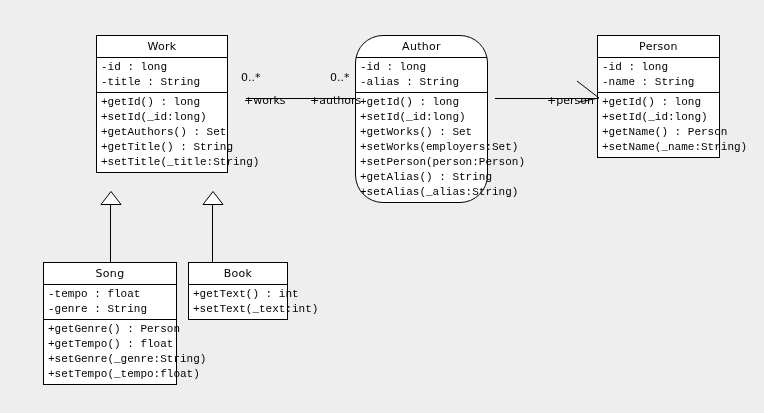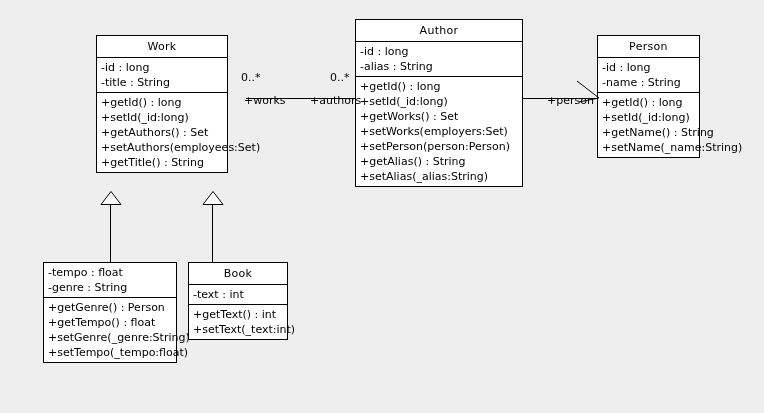--- a/index.html
+++ b/index.html
@@ -35,20 +35,21 @@
     border-bottom: 1px solid #000;
     padding: 2px 0 2px 0;
   }
   .uml-compartment.last { border-bottom: none; }
   .uml-member {
     font-size: 11px;
     color: #000;
     line-height: 15px;
     padding: 0 3px 0 4px;
     white-space: nowrap;
+    font-family: Liberation Mono, monospace;
   }
   .edge {
     position: absolute;
     background: #000000;
     z-index: 1;
   }
   .edge-h { height: 1px; }
   .edge-v { width: 1px; }
   .edge-label {
     position: absolute;
@@ -104,73 +105,71 @@
   <div class="uml-class" style="left:96px; top:35px; width:132px;">
     <div class="uml-title">Work</div>
     <div class="uml-compartment">
       <div class="uml-member">-id : long</div>
       <div class="uml-member">-title : String</div>
     </div>
     <div class="uml-compartment last">
       <div class="uml-member">+getId() : long</div>
       <div class="uml-member">+setId(_id:long)</div>
       <div class="uml-member">+getAuthors() : Set</div>
-      <div class="uml-member">+setAuthors(employees:Set)</div>
       <div class="uml-member">+getTitle() : String</div>
+      <div class="uml-member">+setTitle(_title:String)</div>
     </div>
   </div>
 
-  <div class="uml-class" style="left:355px; top:19px; width:168px;">
+  <div class="uml-class" style="left:355px; top:35px; width:133px;border-radius:28px;">
     <div class="uml-title">Author</div>
     <div class="uml-compartment">
       <div class="uml-member">-id : long</div>
       <div class="uml-member">-alias : String</div>
     </div>
     <div class="uml-compartment last">
       <div class="uml-member">+getId() : long</div>
       <div class="uml-member">+setId(_id:long)</div>
       <div class="uml-member">+getWorks() : Set</div>
       <div class="uml-member">+setWorks(employers:Set)</div>
       <div class="uml-member">+setPerson(person:Person)</div>
       <div class="uml-member">+getAlias() : String</div>
       <div class="uml-member">+setAlias(_alias:String)</div>
     </div>
   </div>
 
-  <div class="uml-class" style="left:597px; top:35px; width:103px;">
+  <div class="uml-class" style="left:597px; top:35px; width:123px;">
     <div class="uml-title">Person</div>
     <div class="uml-compartment">
       <div class="uml-member">-id : long</div>
       <div class="uml-member">-name : String</div>
     </div>
     <div class="uml-compartment last">
       <div class="uml-member">+getId() : long</div>
       <div class="uml-member">+setId(_id:long)</div>
-      <div class="uml-member">+getName() : String</div>
+      <div class="uml-member">+getName() : Person</div>
       <div class="uml-member">+setName(_name:String)</div>
     </div>
   </div>
 
   <div class="uml-class" style="left:43px; top:262px; width:134px;">
+    <div class="uml-title">Song</div>
     <div class="uml-compartment">
       <div class="uml-member">-tempo : float</div>
       <div class="uml-member">-genre : String</div>
     </div>
     <div class="uml-compartment last">
       <div class="uml-member">+getGenre() : Person</div>
       <div class="uml-member">+getTempo() : float</div>
       <div class="uml-member">+setGenre(_genre:String)</div>
       <div class="uml-member">+setTempo(_tempo:float)</div>
     </div>
   </div>
 
   <div class="uml-class" style="left:188px; top:262px; width:100px;">
     <div class="uml-title">Book</div>
-    <div class="uml-compartment">
-      <div class="uml-member">-text : int</div>
-    </div>
     <div class="uml-compartment last">
       <div class="uml-member">+getText() : int</div>
       <div class="uml-member">+setText(_text:int)</div>
     </div>
   </div>
 
 </div>
 
 </body></html>

